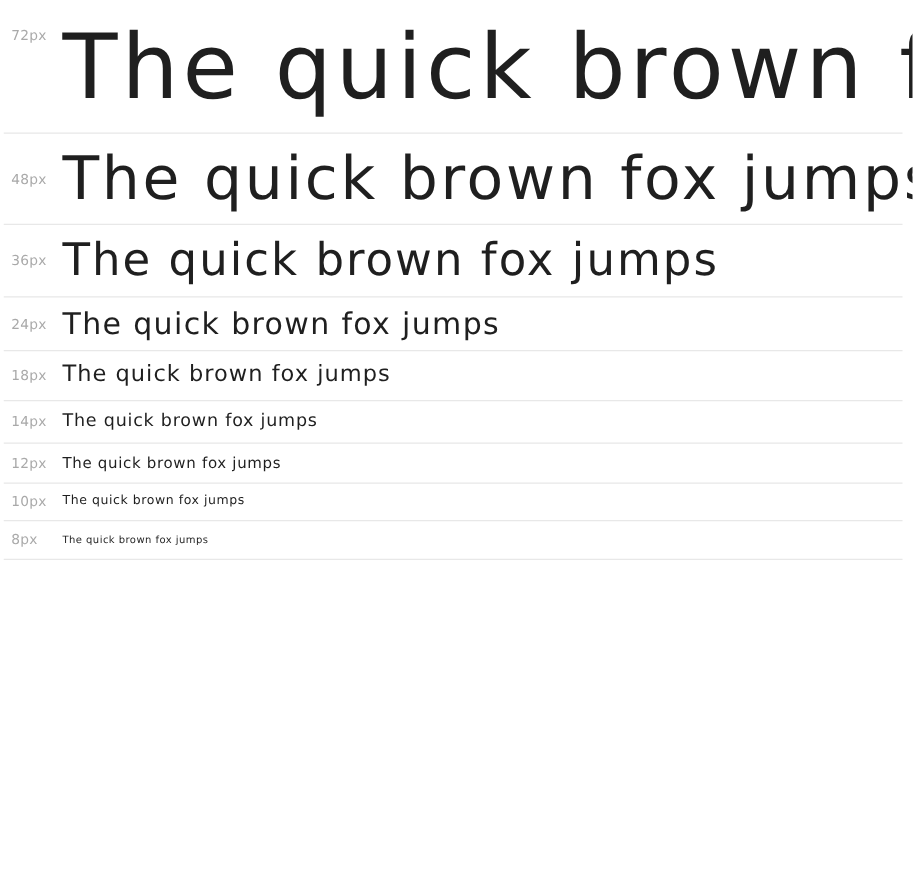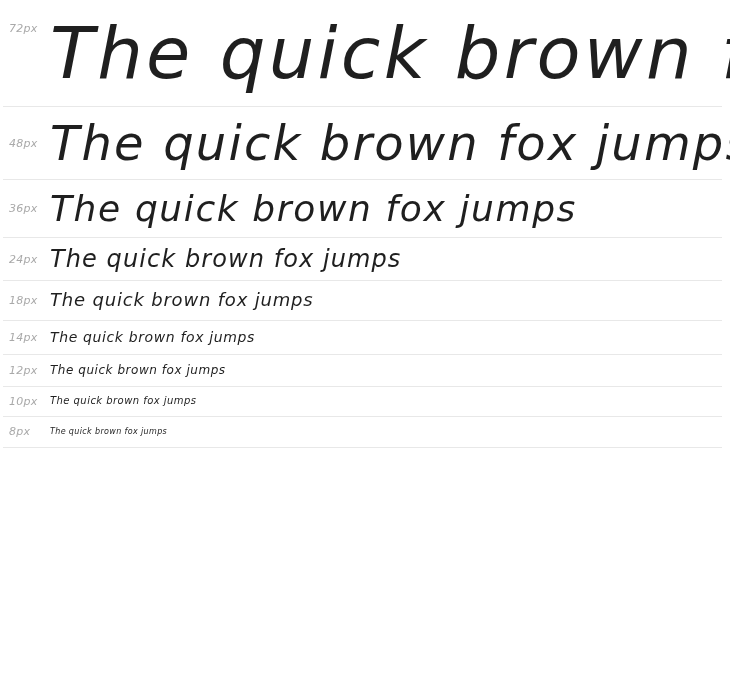--- a/index.html
+++ b/index.html
@@ -15,21 +15,20 @@
   }
   body {
     width: 730px;
     height: 700px;
     overflow: hidden;
     background: var(--bg-color);
     font-family: "DejaVu Sans", sans-serif;
   }
   .waterfall {
     margin: 0 8px 0 3px; 
-    font-style: italic;
   }
   .row {
     display: flex;
     align-items: center;
     border-bottom: 1px solid var(--divider-color);
   }
   .size-label {
     flex: 0 0 47px;
     padding-left: 6px;
     font-size: 11px;

